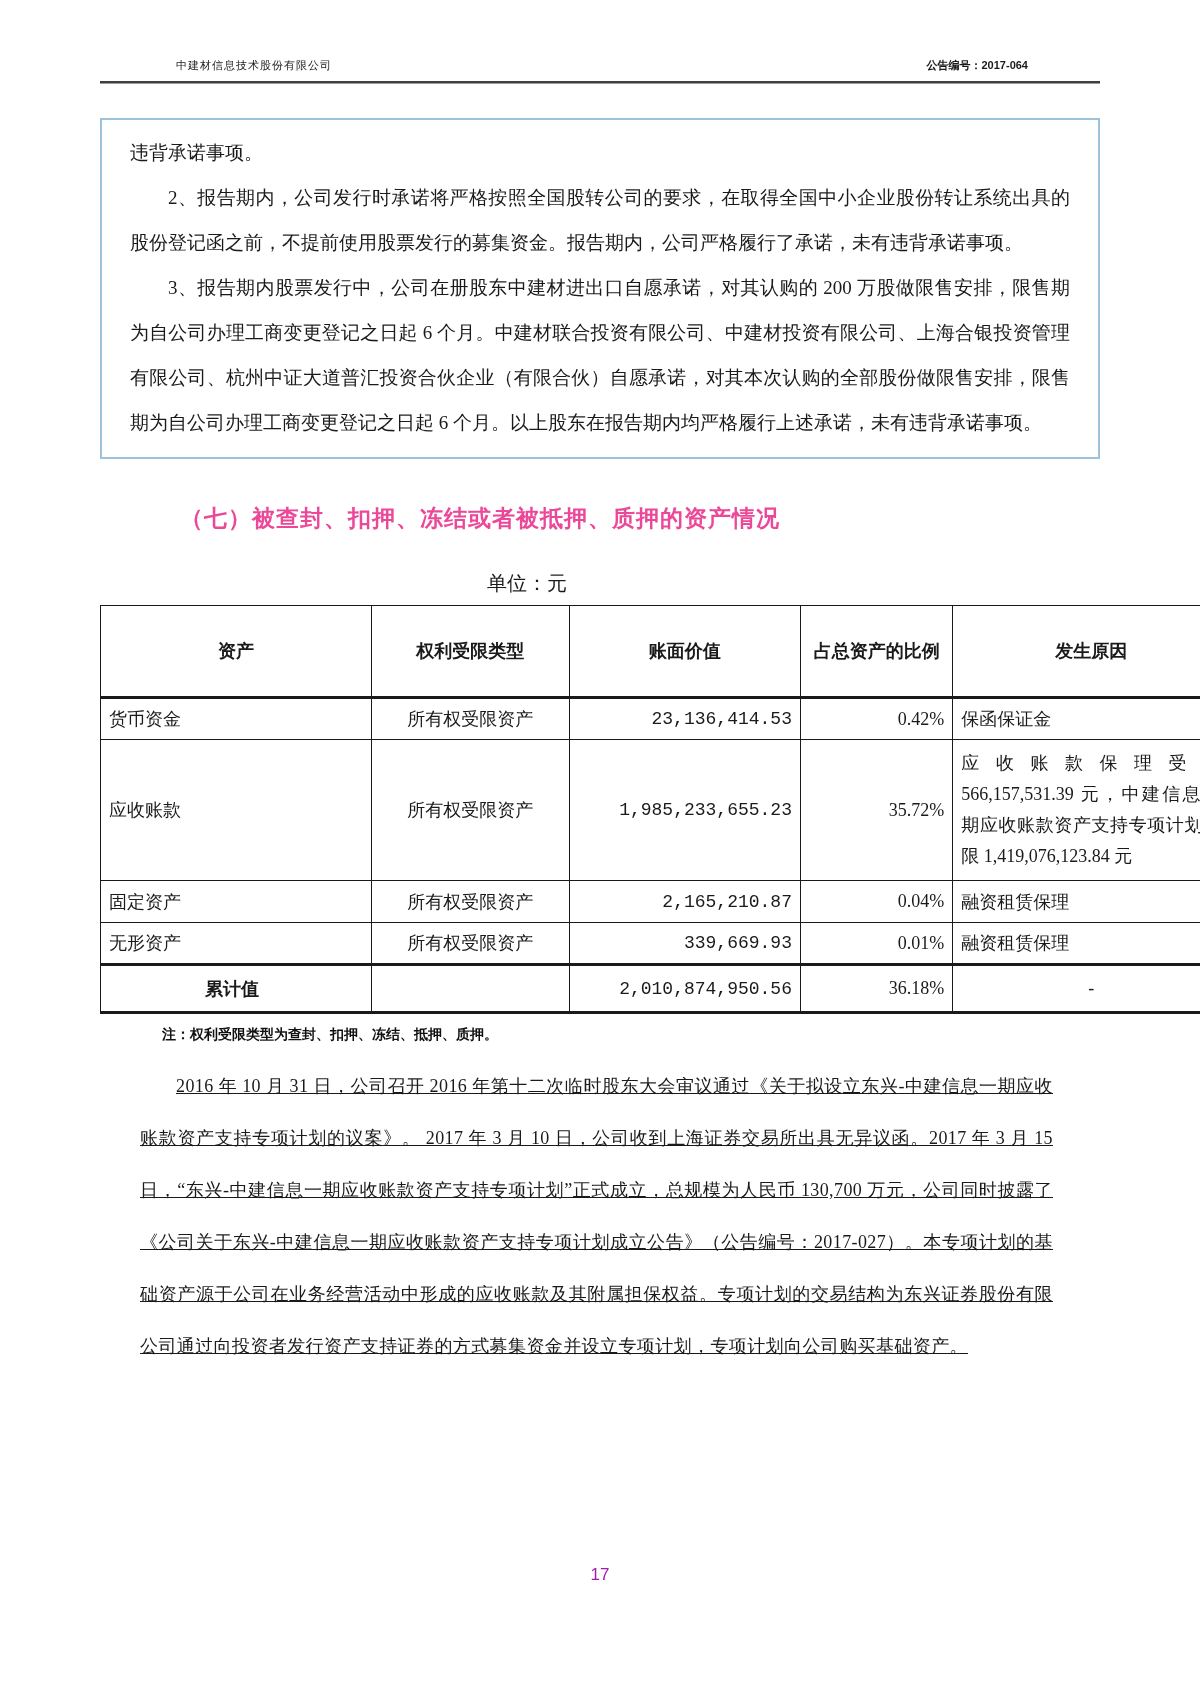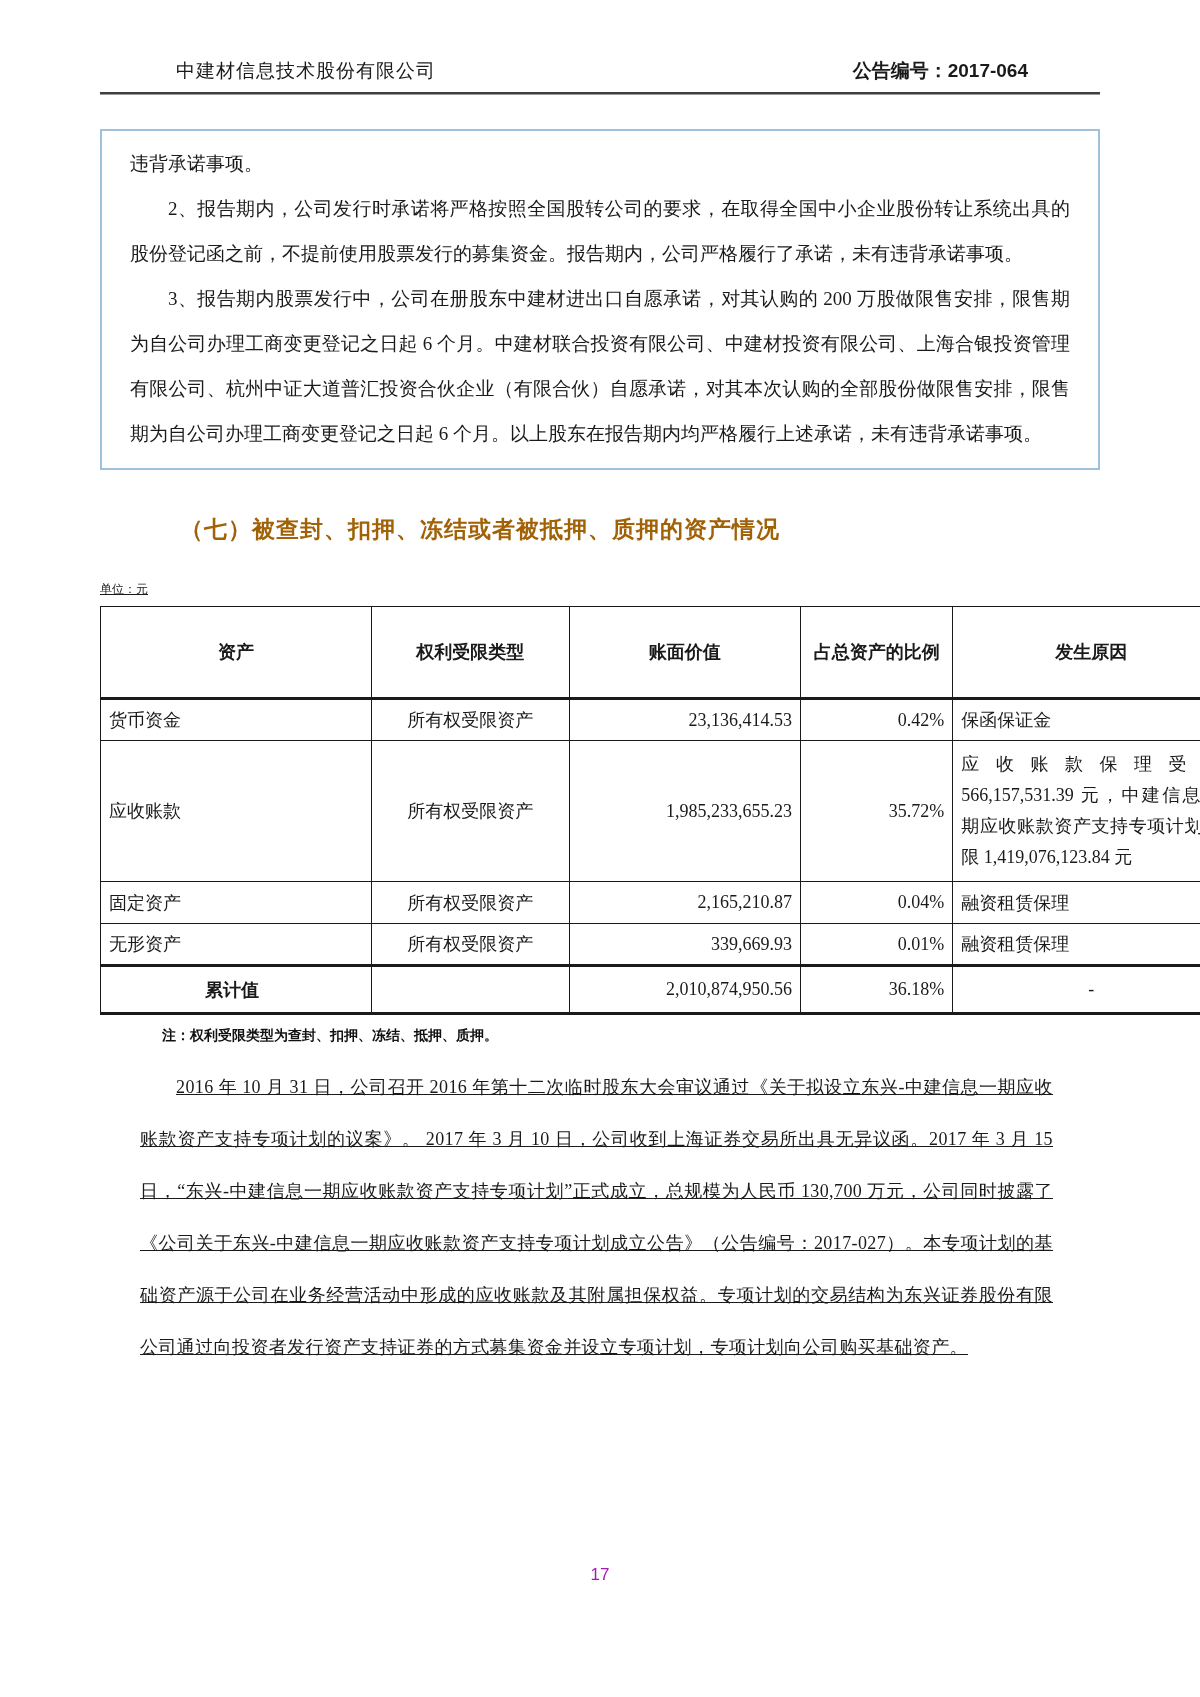--- a/index.html
+++ b/index.html
@@ -10,21 +10,21 @@
     color: #1a1a1a;
     overflow: hidden;
   }
   .page { width: 1200px; height: 1697px; padding: 0 100px; position: relative; }
 
   
   .doc-header {
     padding-top: 58px;
     display: flex; justify-content: space-between; align-items: flex-end;
     padding-left: 76px; padding-right: 72px;
-    font-size: 19px;
+    font-size: 11px;
   }
   .doc-header .company { letter-spacing: 1px; }
   .doc-header .ann { font-weight: bold; }
   .doc-header .ann .num { font-family: "Liberation Sans", "DejaVu Sans", sans-serif; }
   .header-rule {
     margin-top: 8px; height: 3px; background: #3f3f3f;
     border-bottom: 1px solid #9a9a9a;
   }
 
   
@@ -40,30 +40,29 @@
   .commitment-box p.indent { text-indent: 2em; }
 
   
   .section-heading {
     margin-top: 44px;
     margin-left: 80px;
     font-family: "Liberation Sans", "DejaVu Sans", sans-serif;
     font-weight: bold;
     font-size: 23px;
     letter-spacing: 1px;
-    color: #a16207;
+    color: #ec4899;
   }
 
   
   .unit-label {
     margin-top: 36px;
-    text-align: left;
+    text-align: center;
     padding-right: 146px;
-    font-size: 12px;
-    text-decoration: underline;
+    font-size: 20px;
   }
 
   
   table.assets {
     margin-top: 8px;
     width: 1130px;
     border-collapse: collapse;
     font-size: 18px;
     border: 1.5px solid #1a1a1a;
     border-bottom-width: 3px;
@@ -76,21 +75,21 @@
   }
   table.assets thead th {
     font-weight: bold;
     text-align: center;
     height: 92px;
     line-height: 30px;
     border-bottom-width: 3px;
   }
   td.c-asset  { text-align: left; padding-left: 12px; height: 42px; }
   td.c-type   { text-align: center; }
-  td.c-value  { text-align: right; padding-right: 14px; }
+  td.c-value  { text-align: right; padding-right: 14px; font-family: Liberation Mono, monospace; }
   td.c-ratio  { text-align: right; padding-right: 14px; }
   td.c-reason { text-align: left; padding-left: 12px; padding-right: 12px; }
   tr.row-tall td.c-reason {
     text-align: justify; text-justify: inter-ideograph;
     line-height: 31px; padding-top: 8px; padding-bottom: 8px;
   }
   tr.total-row td { border-top-width: 3px; height: 48px; }
   tr.total-row .c-asset { text-align: center; font-weight: bold; padding-left: 0; }
   tr.total-row .c-reason { text-align: center; }
 

